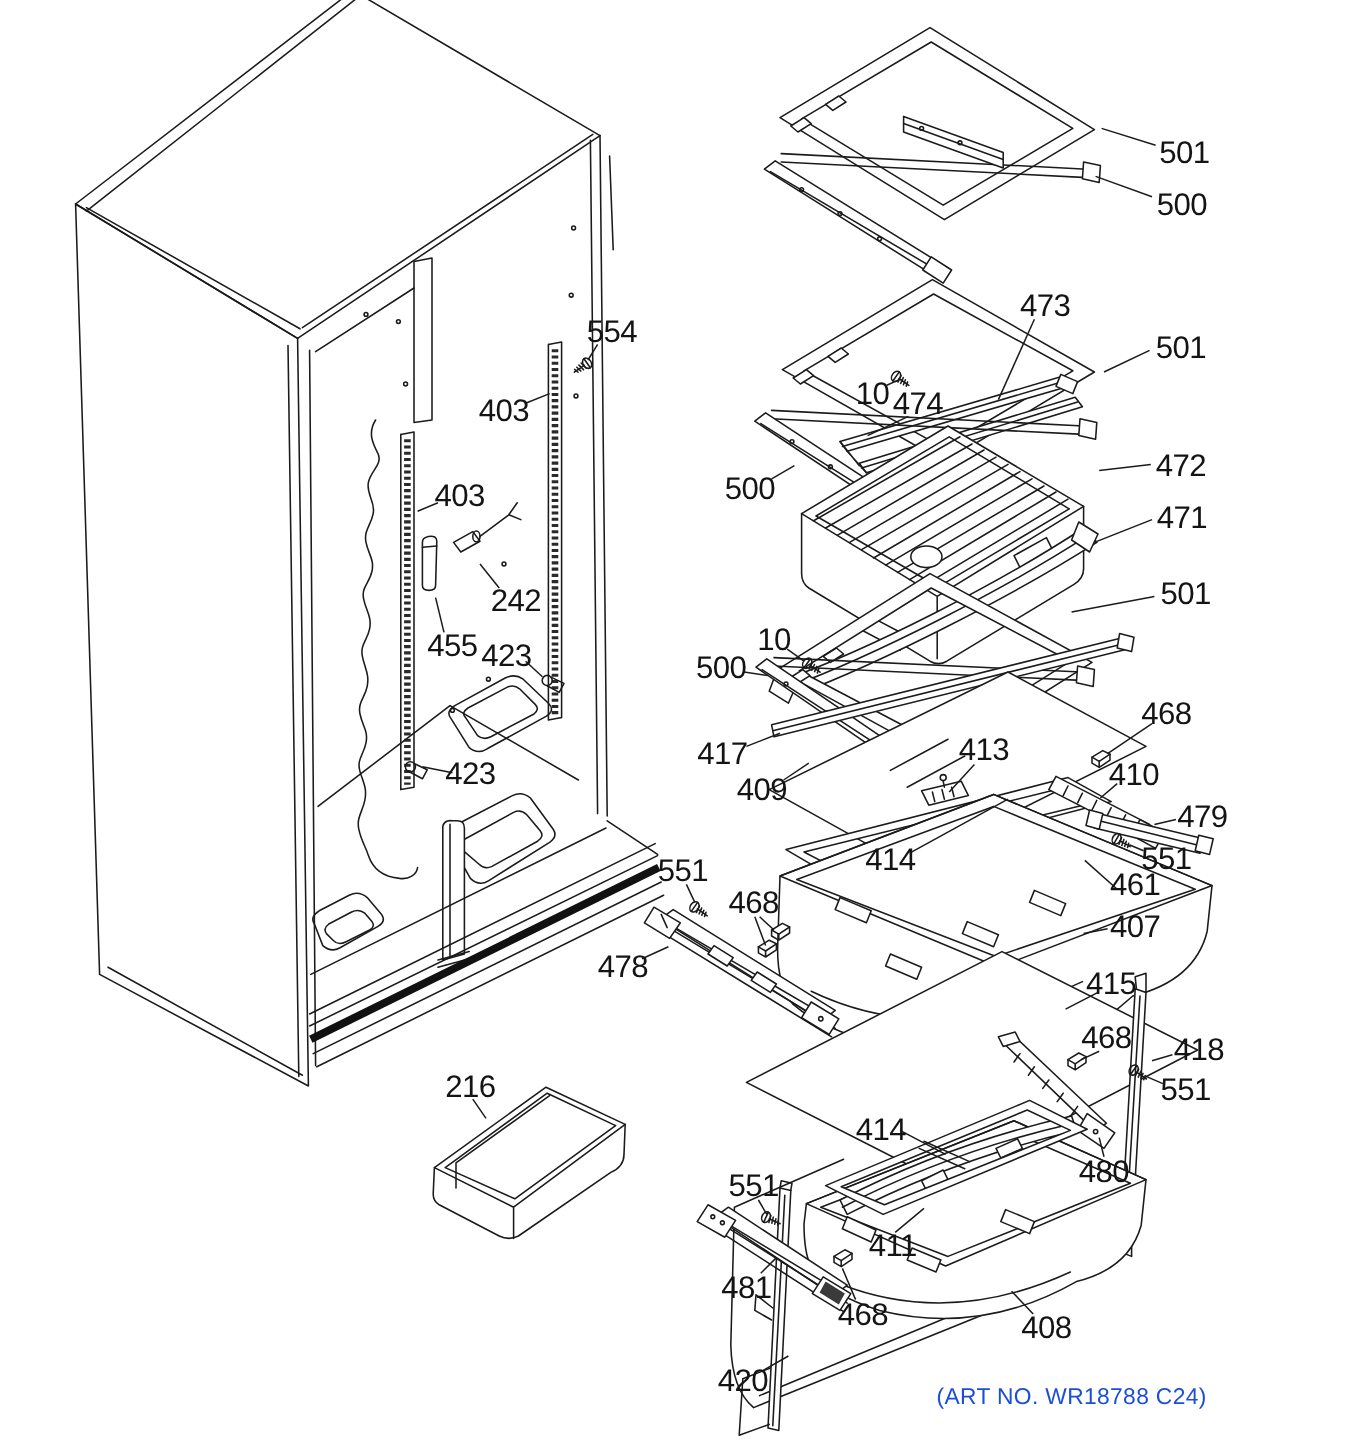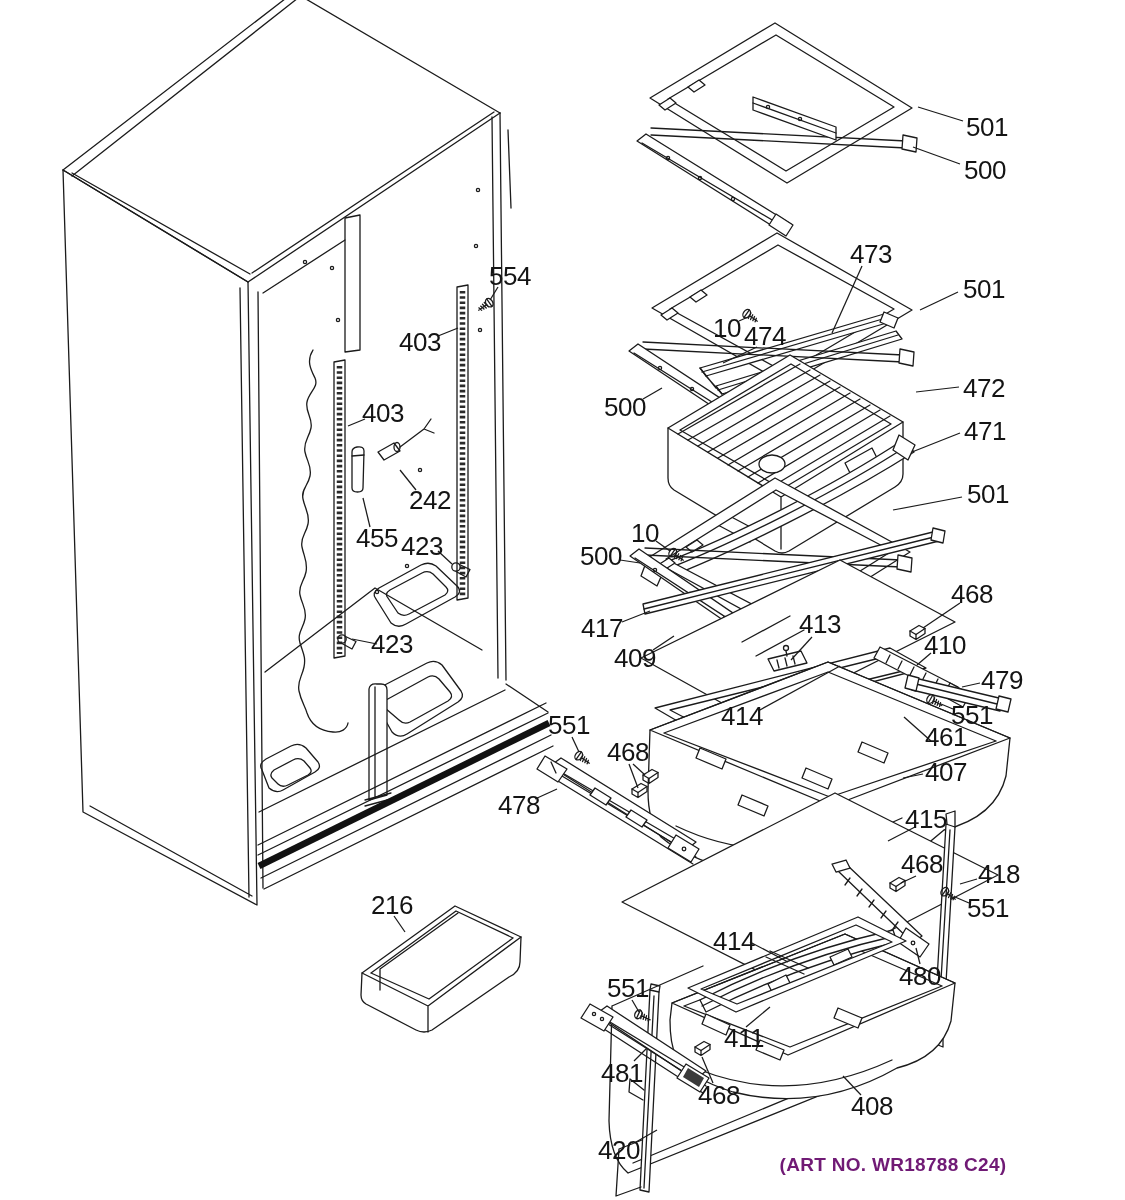--- a/index.html
+++ b/index.html
@@ -7,21 +7,21 @@
          font-family:"Liberation Sans",sans-serif;}
   .stage svg{position:absolute;left:0;top:0;}
   .l{fill:none;stroke:#1b1b1b;stroke-width:1.3;stroke-linejoin:round;stroke-linecap:round;}
   .w{fill:#ffffff;stroke:#1b1b1b;stroke-width:1.3;stroke-linejoin:round;stroke-linecap:round;}
   .teeth{fill:none;stroke:#2a2a2a;stroke-width:5.5;stroke-dasharray:2.6 2.6;}
   .thick{fill:none;stroke:#111;stroke-width:6.5;}
   .lead{fill:none;stroke:#1b1b1b;stroke-width:1.25;}
   .callout{font-family:"Liberation Sans",sans-serif;font-size:26px;fill:#141414;
            text-anchor:middle;letter-spacing:-0.5px;}
   .art-note{position:absolute;top:1154px;left:893px;transform:translateX(-50%);
-            font-weight:bold;font-size:19px;color:#701a75;white-space:nowrap;letter-spacing:.3px;}
+            font-weight:normal;font-size:19px;color:#1d4ed8;white-space:nowrap;letter-spacing:.3px;}
 </style>
 </head>
 <body>
 
 <div class="stage">
 <svg width="1125" height="1200" viewBox="0 0 1125 1200">
   <defs>
     <g id="screw">
       <ellipse cx="-4" cy="0" rx="3.4" ry="4.6" class="l"></ellipse>
       <path class="l" d="M-4,-4.6 L-4,4.6 M-1,-3 L0,3 M1.5,-2.6 L2.5,2.6 M4,-2.2 L5,2.2 M6.5,-1.8 L7.5,1.8 M-1,0 L9,0"></path>

